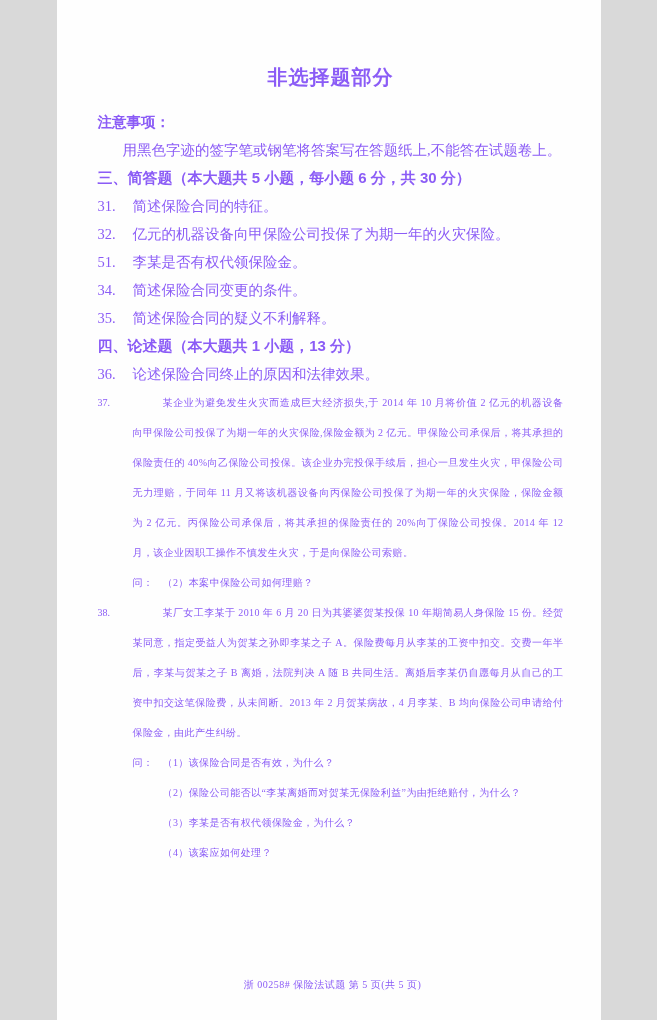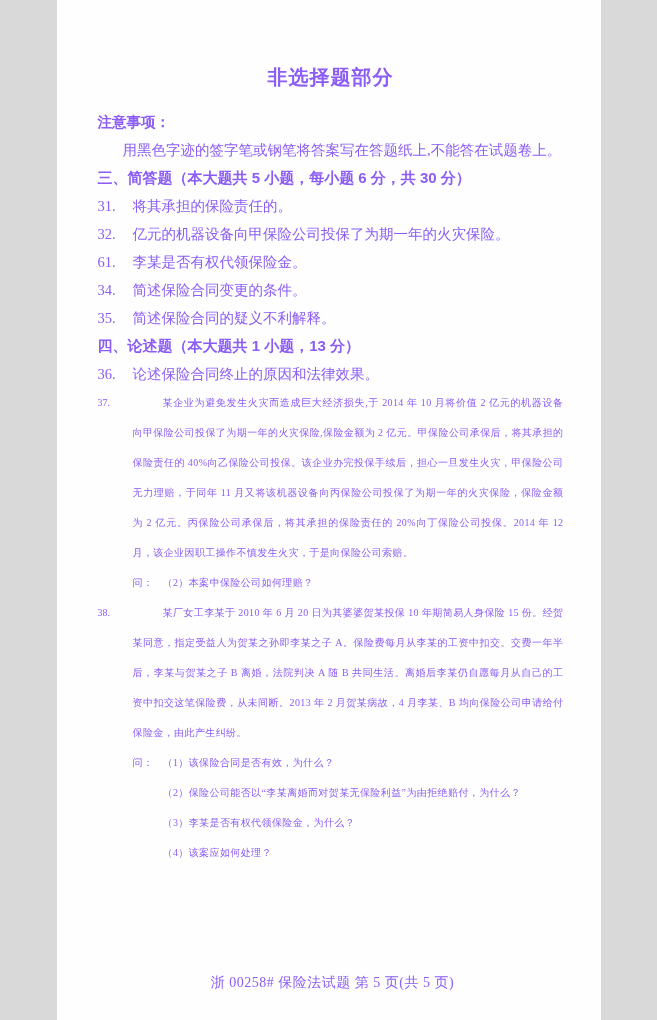--- a/index.html
+++ b/index.html
@@ -48,48 +48,48 @@
     text-align:justify;
     letter-spacing:0.4px;
   }
   .case-q { position:relative; padding-left:30px; letter-spacing:0.4px; }
   .q-lead { position:absolute; left:0; top:0; }
 
   .footer {
     position:absolute;
     left:8px; right:0; bottom:28px;
     text-align:center;
-    font-size:14px;
+    font-size:10px;
     letter-spacing:0.5px;
   }
 </style>
 </head>
 <body>
 
 <div class="page">
   <div class="content">
 
     <h1 class="title">非选择题部分</h1>
 
     <div class="upper">
       <div class="notice-label">注意事项：</div>
       <div class="notice-text">用黑色字迹的签字笔或钢笔将答案写在答题纸上,不能答在试题卷上。</div>
 
       <div class="sec-header">三、简答题（本大题共 5 小题，每小题 6 分，共 30 分）</div>
 
       <div class="q-item">
         <span class="q-num">31.</span>
-        <span>将其承担的保险责任的。</span>
+        <span>简述保险合同的特征。</span>
       </div>
       <div class="q-item">
         <span class="q-num">32.</span>
         <span>亿元的机器设备向甲保险公司投保了为期一年的火灾保险。</span>
       </div>
       <div class="q-item">
-        <span class="q-num">61.</span>
+        <span class="q-num">51.</span>
         <span>李某是否有权代领保险金。</span>
       </div>
       <div class="q-item">
         <span class="q-num">34.</span>
         <span>简述保险合同变更的条件。</span>
       </div>
       <div class="q-item">
         <span class="q-num">35.</span>
         <span>简述保险合同的疑义不利解释。</span>
       </div>

